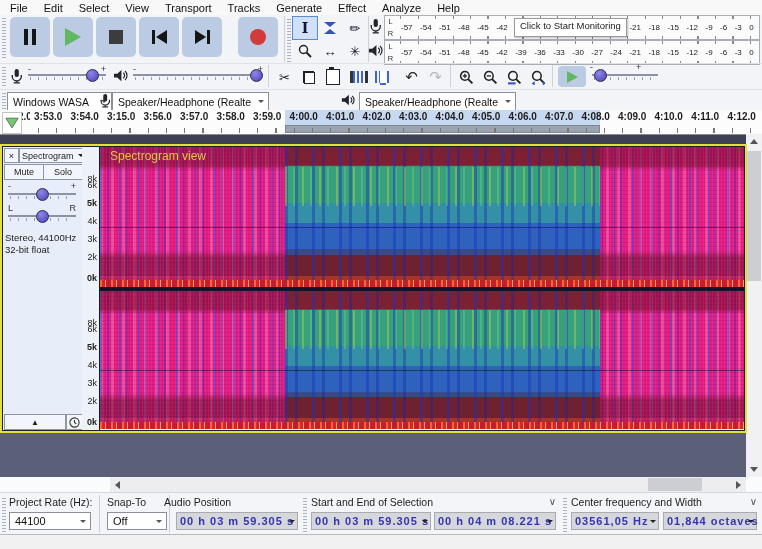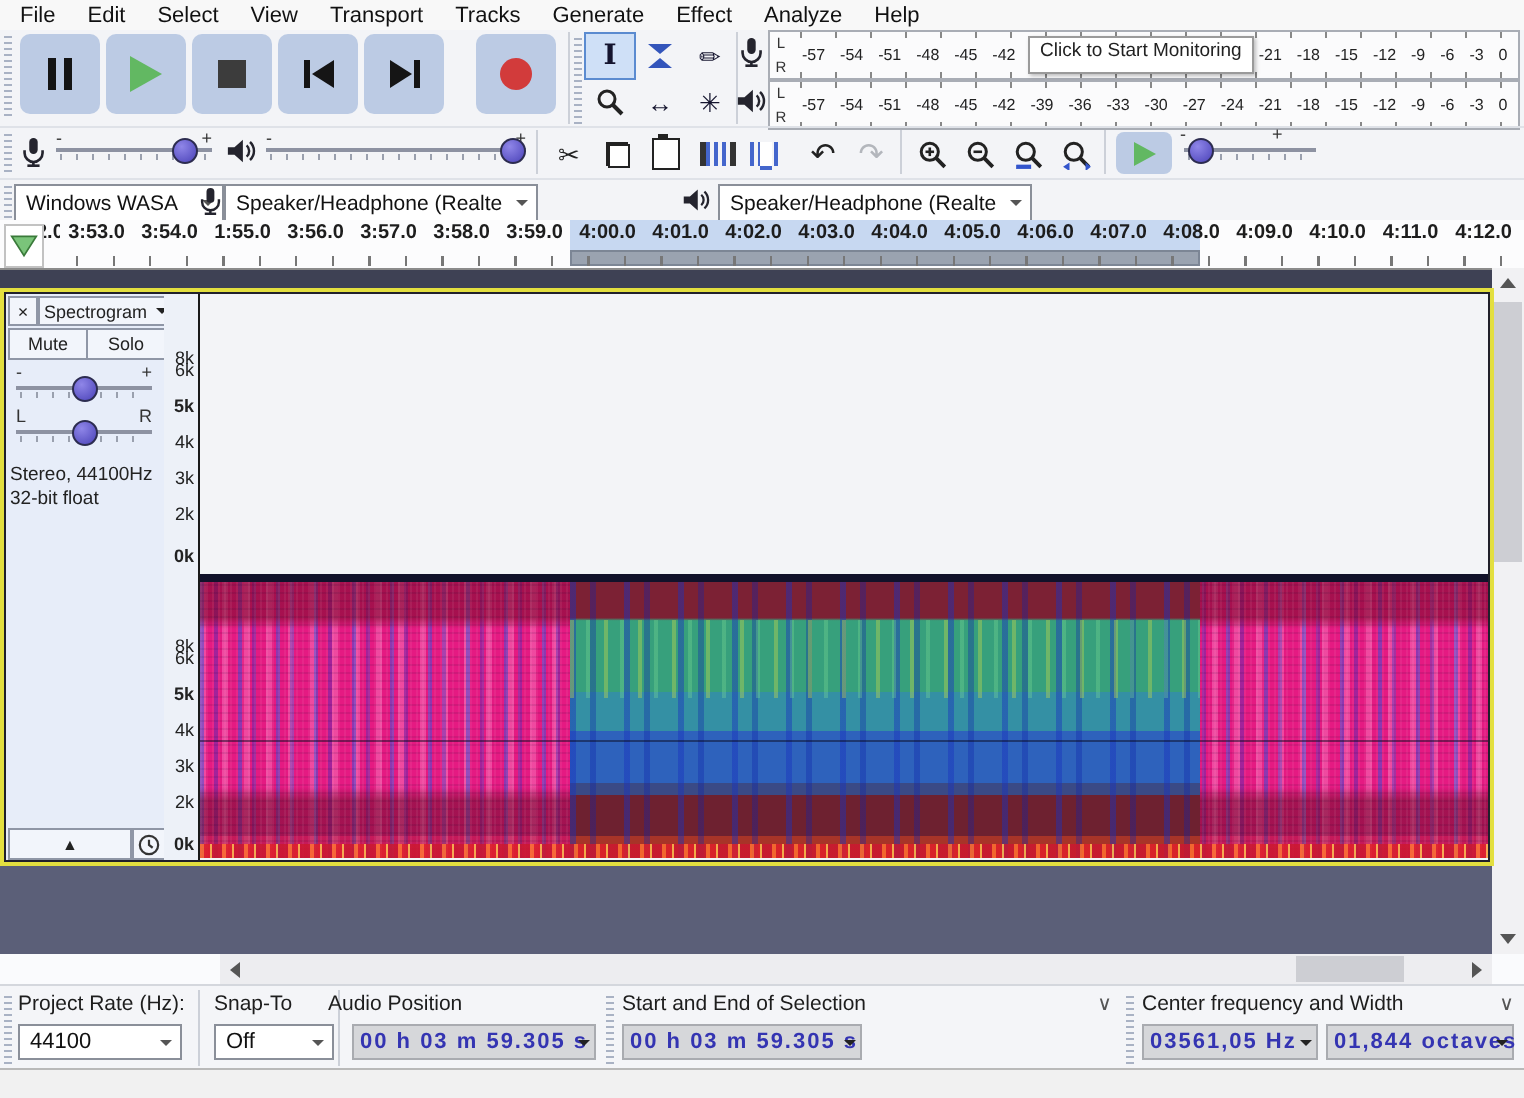--- a/index.html
+++ b/index.html
@@ -434,21 +434,21 @@
       <span>Speaker/Headphone (Realte</span>
     </div>
 
   <div class="timeline">
     <div class="tl-sel"></div>
     <div class="tl-bar"></div>
     <div class="tl-labels">
         <span class="tl-label">2.0</span>
         <span class="tl-label">3:53.0</span>
         <span class="tl-label">3:54.0</span>
-        <span class="tl-label">1:55.0</span>
+        <span class="tl-label">3:15.0</span>
         <span class="tl-label">3:56.0</span>
         <span class="tl-label">3:57.0</span>
         <span class="tl-label">3:58.0</span>
         <span class="tl-label">3:59.0</span>
         <span class="tl-label">4:00.0</span>
         <span class="tl-label">4:01.0</span>
         <span class="tl-label">4:02.0</span>
         <span class="tl-label">4:03.0</span>
         <span class="tl-label">4:04.0</span>
         <span class="tl-label">4:05.0</span>
@@ -526,20 +526,30 @@
   <div class="freq-col" style="top:291px;height:138px">
       <span>8k</span>
       <span>6k</span>
       <span>5k</span>
       <span>4k</span>
       <span>3k</span>
       <span>2k</span>
       <span>0k</span>
     </div>
 
+  <div class="spec-ch" style="top:147px;height:140px">
+    <div class="spec-bands"></div>
+    <div class="spec-noise"></div>
+    <div class="spec-sel">
+      <div class="sel-flecks"></div>
+    </div>
+    <div class="spec-midline"></div>
+    <div class="spec-bottom"></div>
+    <span class="spec-label">Spectrogram view</span>
+  </div>
   <div class="ch-divider"></div>
   <div class="spec-ch" style="top:291px;height:138px">
     <div class="spec-bands"></div>
     <div class="spec-noise"></div>
     <div class="spec-sel">
       <div class="sel-flecks"></div>
     </div>
     <div class="spec-midline"></div>
     <div class="spec-bottom"></div>
   </div>
@@ -591,20 +601,23 @@
       </div>
 
     <div class="grip" style="left:303px;top:3px;height:36px"></div>
     <div class="label-row" style="left:311px;width:245px">
       <span>Start and End of Selection</span>
       <span class="chev">∨</span>
     </div>
     <div class="timefield" style="left:311px;width:120px">
         <span>00 h 03 m 59.305 s</span>
       </div>
+    <div class="timefield" style="left:434px;width:122px">
+        <span>00 h 04 m 08.221 s</span>
+      </div>
 
     <div class="grip" style="left:563px;top:3px;height:36px"></div>
     <div class="label-row" style="left:571px;width:186px">
       <span>Center frequency and Width</span>
       <span class="chev">∨</span>
     </div>
     <div class="timefield" style="left:571px;width:88px">
         <span>03561,05 Hz</span>
       </div>
     <div class="timefield" style="left:663px;width:94px">

